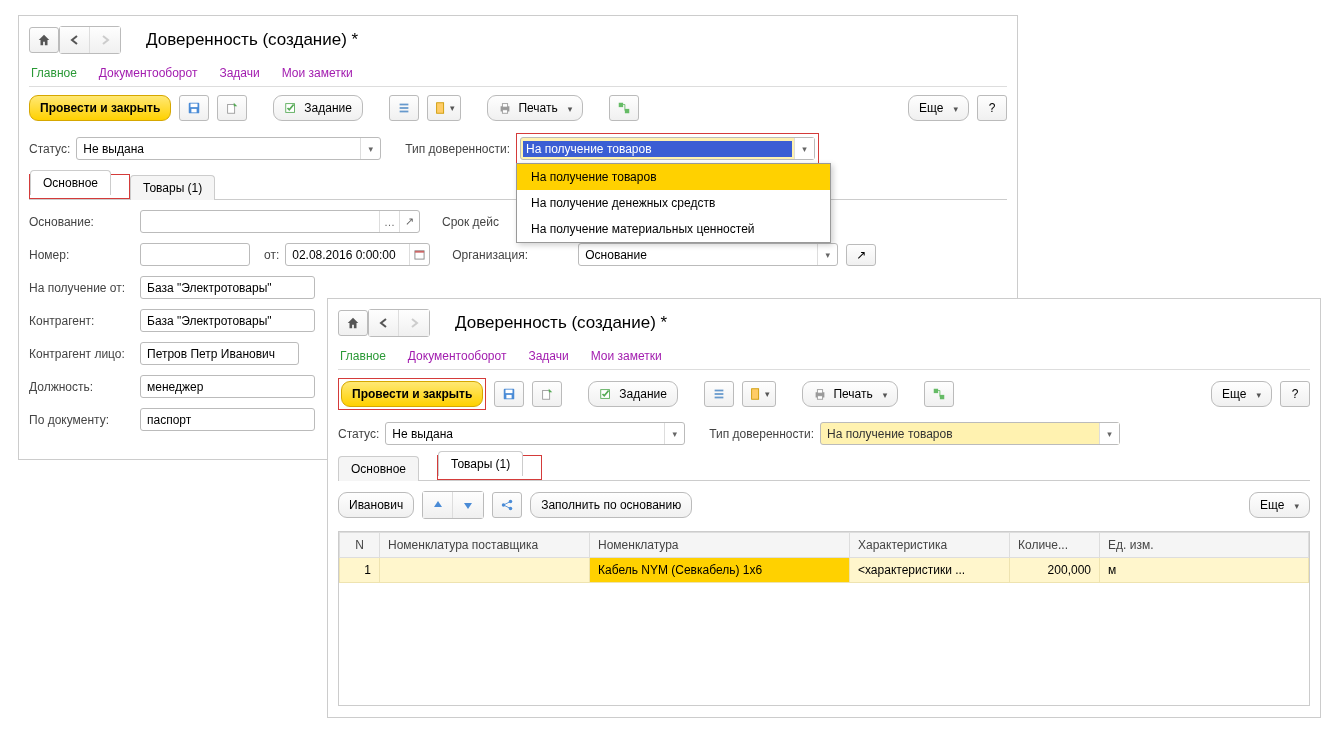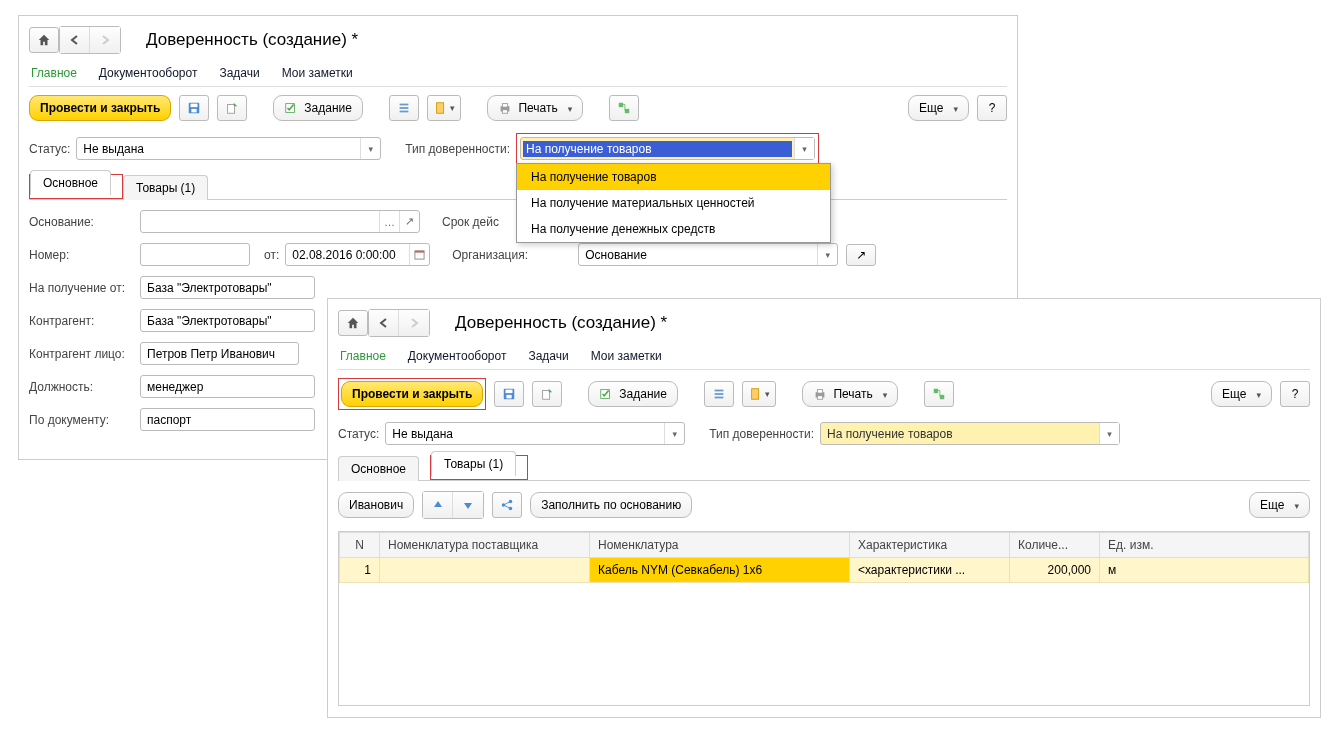--- a/index.html
+++ b/index.html
@@ -7,42 +7,42 @@
 
 .window { position: absolute; background: #fff; border: 1px solid #ccc; padding: 10px; }
 #win1 { left: 18px; top: 15px; width: 1000px; height: 445px; }
 #win2 { left: 327px; top: 298px; width: 994px; height: 420px; }
 
 .topbar { display: flex; align-items: center; margin-bottom: 8px; }
 .icon-btn { display: inline-flex; align-items: center; justify-content: center; height: 26px; min-width: 30px; padding: 0 6px; border: 1px solid #bbb; border-radius: 3px; background: linear-gradient(#fefefe,#f0f0f0); cursor: pointer; }
 .title { font-size: 17px; font-weight: normal; margin-left: 25px; }
 
 .tabs { display: flex; gap: 18px; border-bottom: 1px solid #ddd; margin-bottom: 8px; padding-bottom: 2px; }
-.tab-link { color: #0f172a; cursor: pointer; padding: 4px 2px; }
+.tab-link { color: #a21caf; cursor: pointer; padding: 4px 2px; }
 .tab-link.active { color: #2a9936; }
 
 .toolbar { display: flex; align-items: center; gap: 8px; margin-bottom: 12px; }
 .toolbar-spacer { flex: 1; }
 .btn { display: inline-flex; align-items: center; gap: 6px; height: 26px; padding: 0 10px; border: 1px solid #bbb; border-radius: 9px; background: linear-gradient(#fefefe,#f0f0f0); cursor: pointer; }
 .btn.yellow { background: linear-gradient(#ffe874,#ffd100); border-color: #d6a700; font-weight: bold; }
 .btn .caret::after { content: "▾"; font-size: 9px; margin-left: 4px; color: #555; }
 
 .form-row { display: flex; align-items: center; margin-bottom: 10px; gap: 6px; }
 .label { color: #444; } .w100 { width: 105px; } .w120 { width: 120px; }
 
 .field { display: flex; align-items: center; border: 1px solid #bbb; border-radius: 3px; background: #fff; height: 23px; }
 .field input, .field .val { border: none; outline: none; padding: 0 6px; font-size: 12px; flex: 1; background: transparent; }
 .field .sbtn { width: 20px; height: 100%; border-left: 1px solid #ddd; display: flex; align-items: center; justify-content: center; cursor: pointer; color: #666; font-size: 11px; }
 .field .sbtn.caret::after { content: "▾"; font-size:9px; }
 
 .yellow-field { background: #fff2b0; }
 .yellow-field .val { background: #3b5ed4; color: #fff; padding: 1px 3px; margin: 2px; display: inline-block; }
 
 .sub-tabs { display: flex; border-bottom: 1px solid #ccc; margin-bottom: 10px; }
-.sub-tab { padding: 5px 12px; border: 1px solid #ccc; border-bottom: none; border-top-left-radius: 4px; border-top-right-radius: 4px; margin-right: 11px; background: #f5f5f5; cursor: pointer; position: relative; top: 1px; }
+.sub-tab { padding: 5px 12px; border: 1px solid #ccc; border-bottom: none; border-top-left-radius: 4px; border-top-right-radius: 4px; margin-right: 18px; background: #f5f5f5; cursor: pointer; position: relative; top: 1px; }
 .sub-tab.active { background: #fff; }
 
 .dropdown-list { position: absolute; background: #fff; border: 1px solid #999; box-shadow: 2px 2px 6px rgba(0,0,0,0.2); z-index: 10; }
 .dropdown-list .item { padding: 6px 14px; cursor: pointer; }
 .dropdown-list .item.sel { background: #ffd100; }
 
 .table { border: 1px solid #ccc; width: 100%; border-collapse: collapse; }
 .table th { background: #f5f5f5; border: 1px solid #ddd; padding: 5px 8px; text-align: left; font-weight: normal; color: #444; }
 .table td { border: 1px solid #eee3b0; padding: 5px 8px; background: #fff6cc; }
 .table td.num { text-align: right; }
@@ -155,22 +155,22 @@
     <span style="width:12px"></span>
     <span class="label">Тип доверенности:</span>
     <span class="red-box" style="display:inline-flex;padding:3px;">
       <div class="field yellow-field" style="width:295px;">
         <span class="val">На получение товаров</span>
         <span class="sbtn caret" style="background:#fff;"></span>
       </div>
     </span>
     <div class="dropdown-list" style="left:487px;top:30px;width:315px;">
       <div class="item sel">На получение товаров</div>
+      <div class="item">На получение денежных средств</div>
       <div class="item">На получение материальных ценностей</div>
-      <div class="item">На получение денежных средств</div>
     </div>
   </div>
 
   <div class="sub-tabs">
     <span class="red-box" style="padding:0;">
       <span class="sub-tab active">Основное</span>
     </span>
     <span class="sub-tab">Товары (1)</span>
   </div>
 

